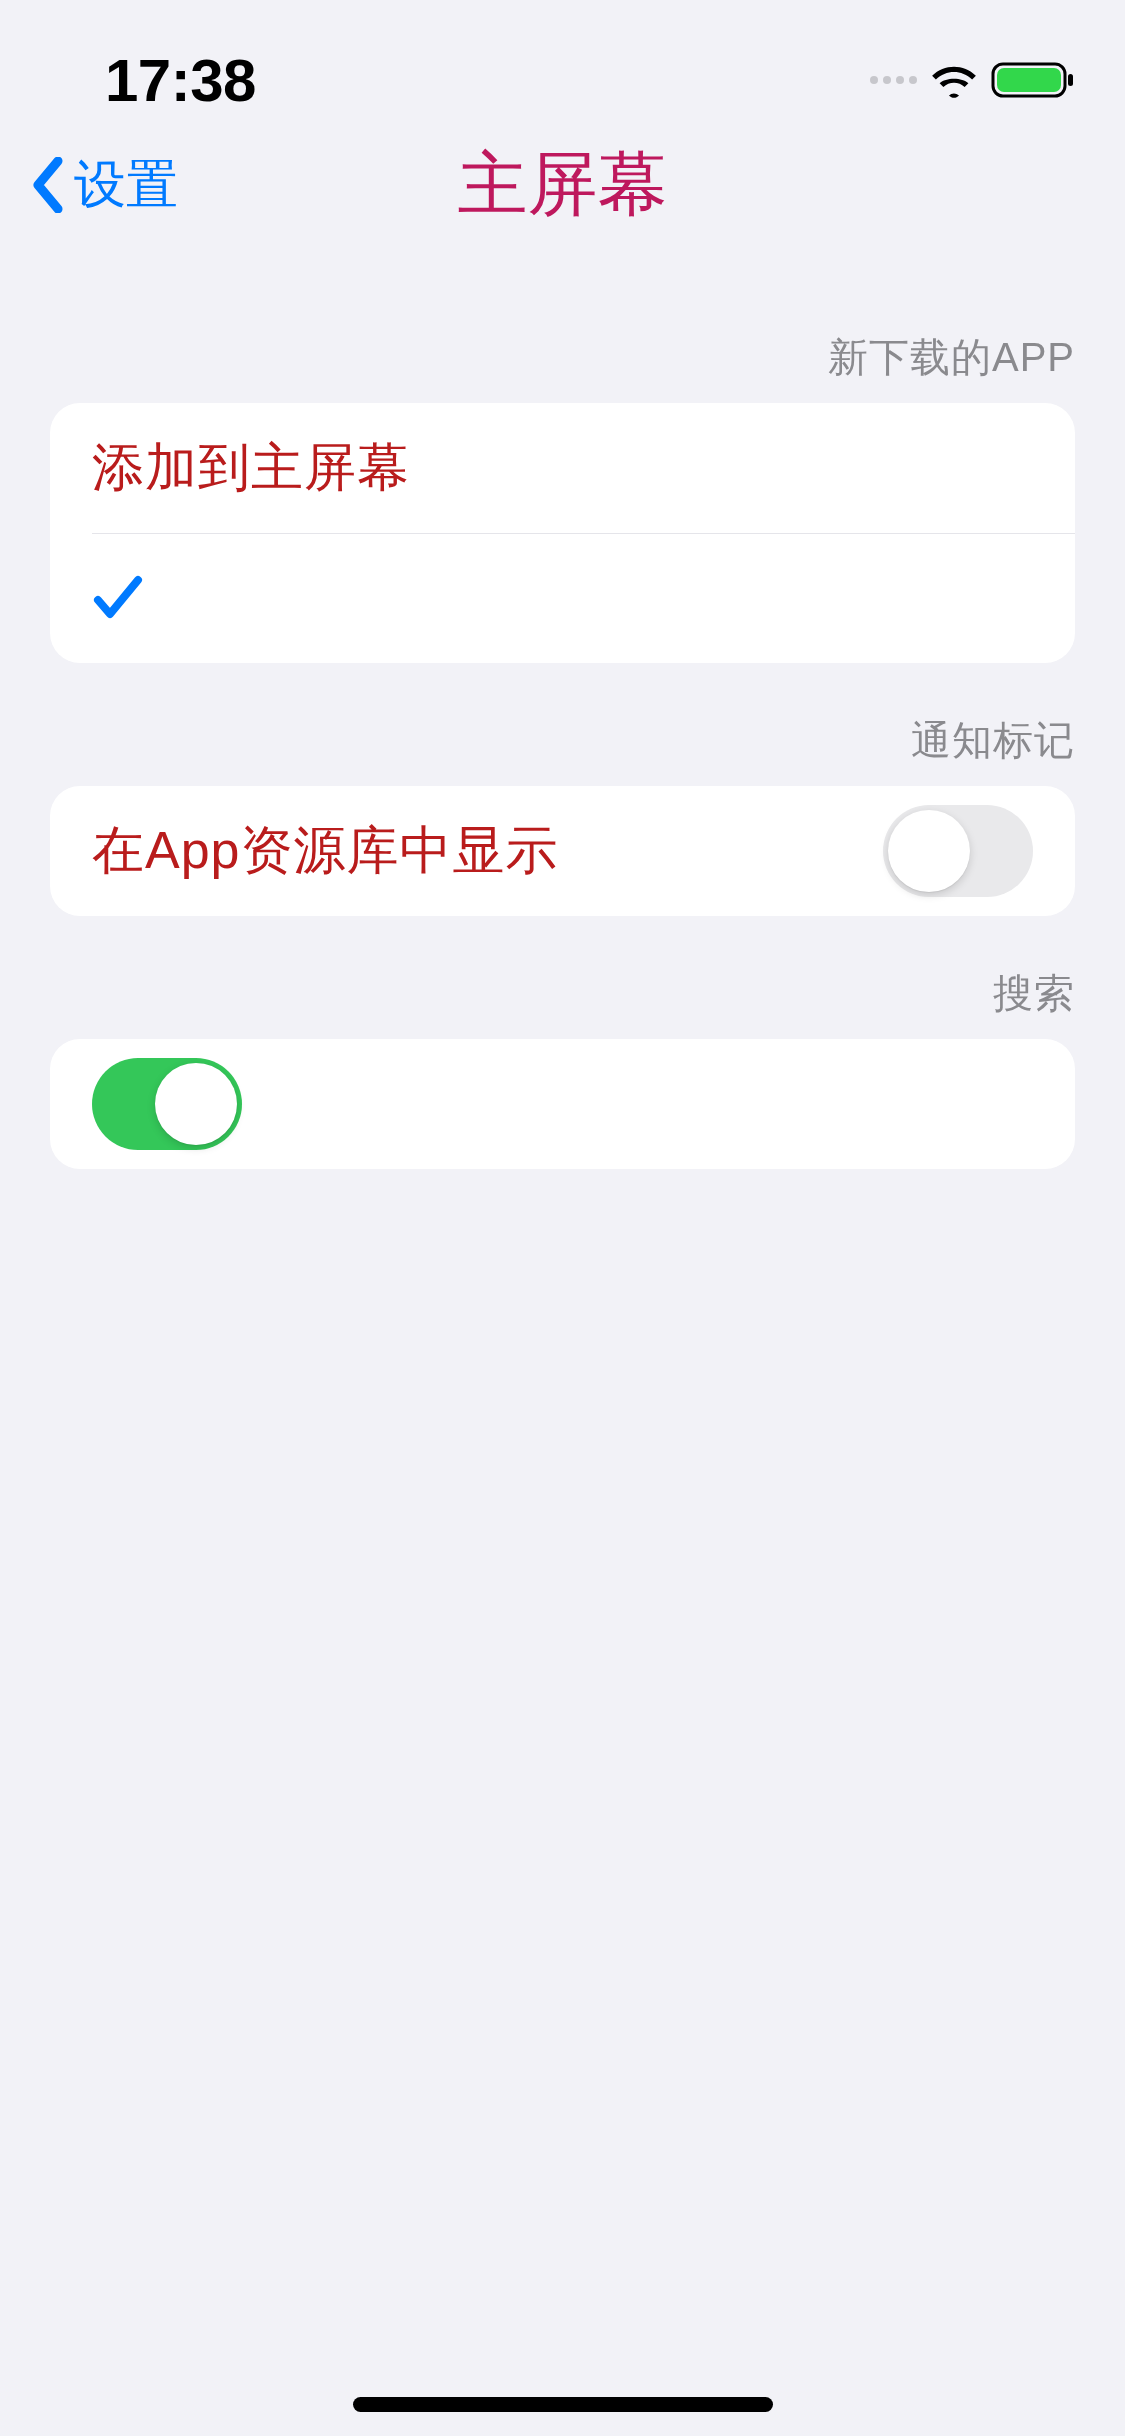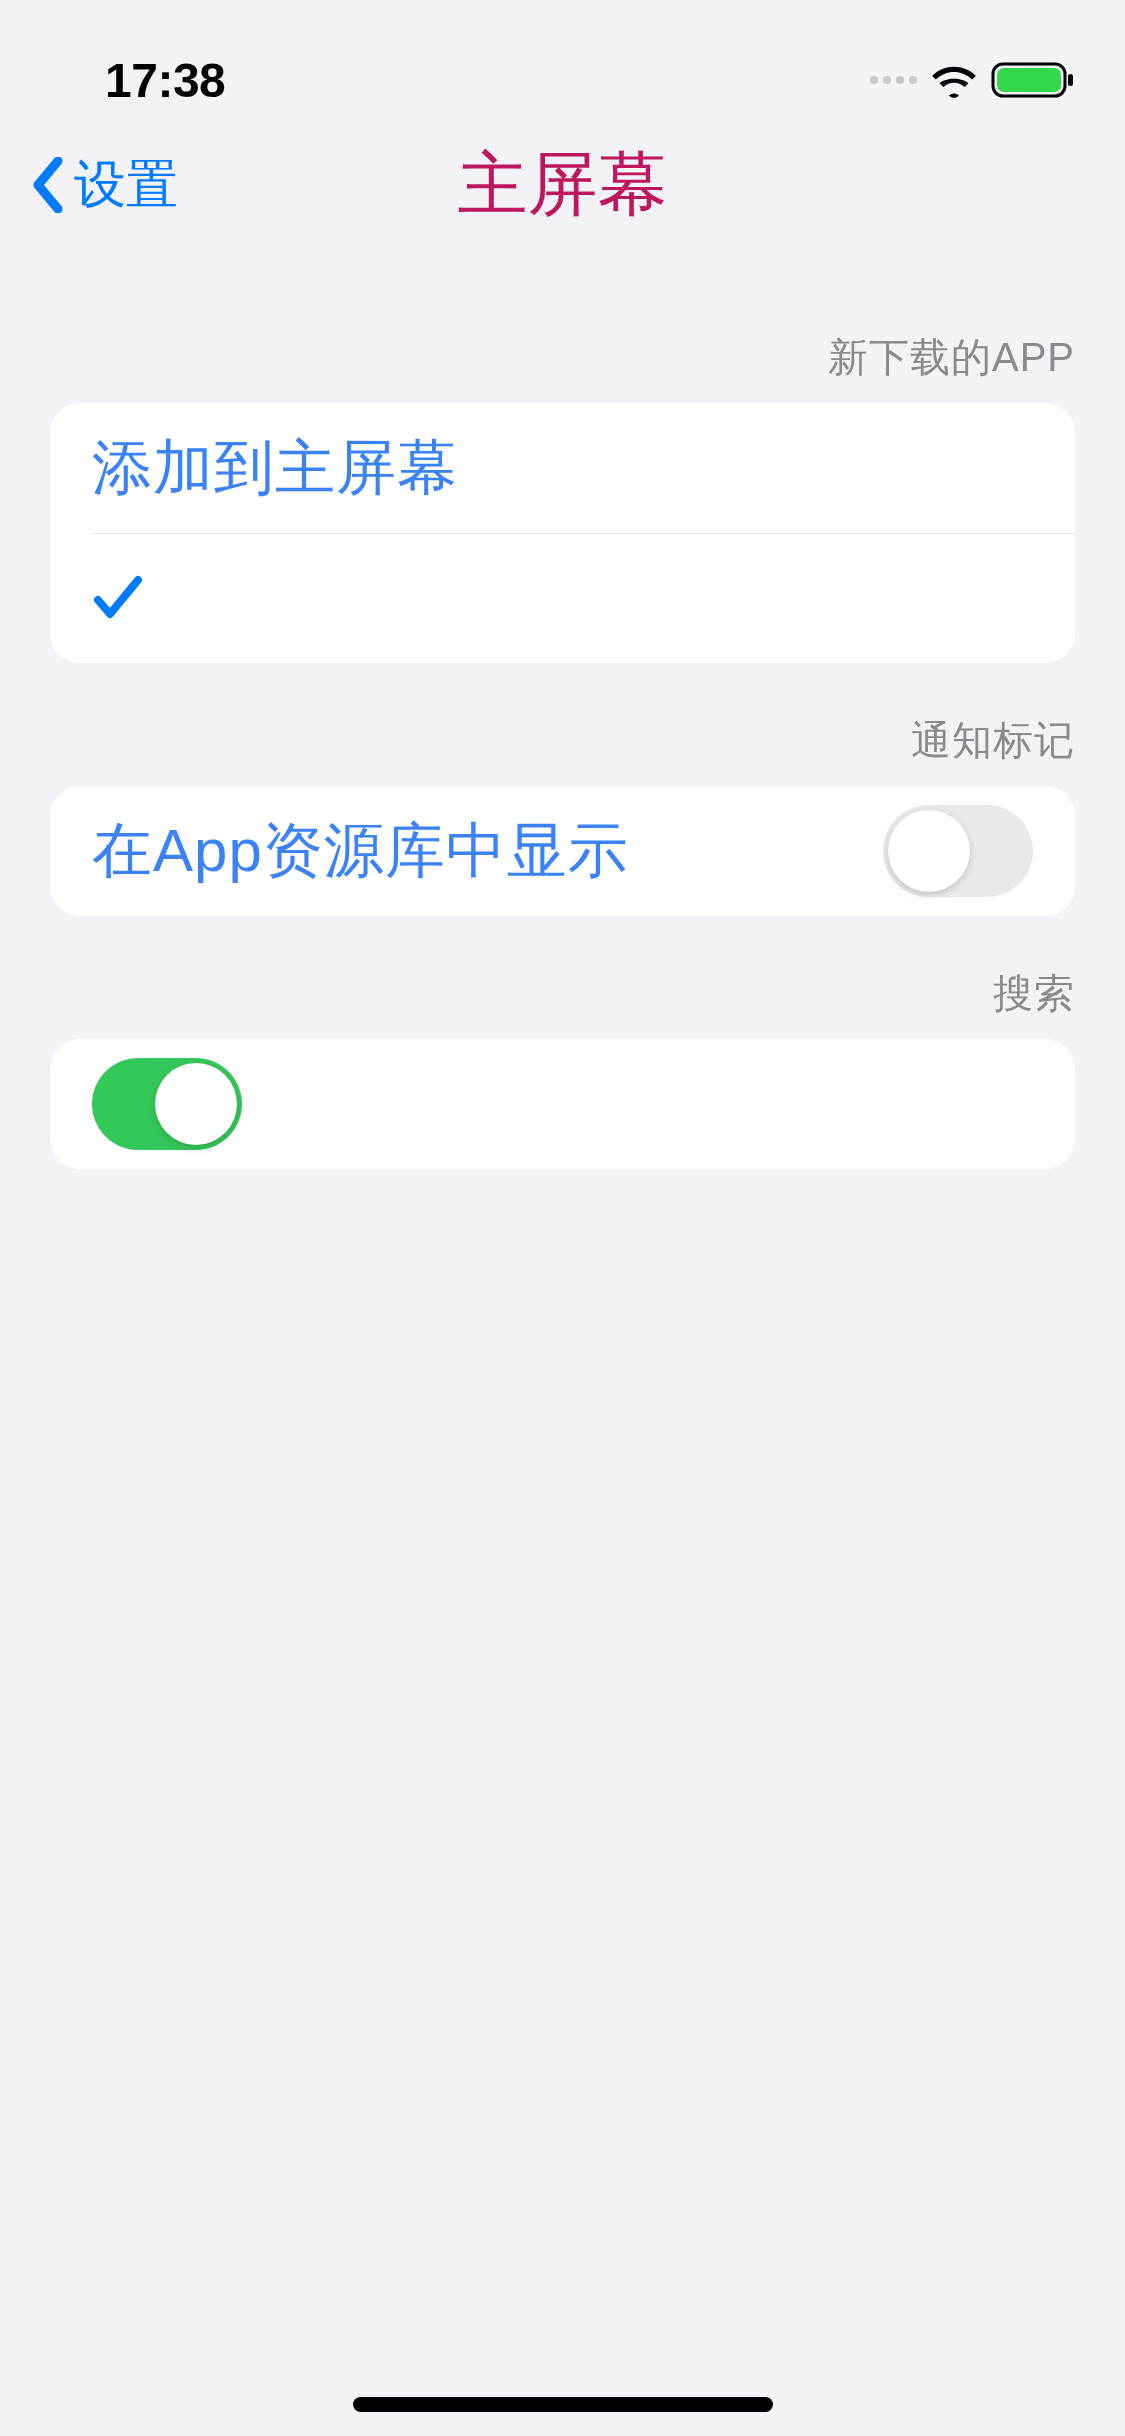--- a/index.html
+++ b/index.html
@@ -14,21 +14,21 @@
 
     
     .status-bar {
       display: flex;
       justify-content: space-between;
       align-items: center;
       padding: 40px 50px 0 105px;
       height: 120px;
     }
     .status-time {
-      font-size: 48px;
+      font-size: 60px;
       font-weight: 600;
       letter-spacing: -0.5px;
       color: #000;
     }
     .status-icons {
       display: flex;
       align-items: center;
       gap: 12px;
     }
     .dots {
@@ -98,22 +98,22 @@
     .row + .row::before {
       content: "";
       position: absolute;
       top: 0;
       left: 42px;
       right: 0;
       height: 1px;
       background: #e5e5ea;
     }
     .row-label {
-      font-size: 60px;
-      color: #3b82f6;
+      font-size: 52px;
+      color: #b91c1c;
       letter-spacing: 1px;
     }
     .check-icon svg { display: block; }
 
     
     .toggle {
       width: 150px;
       height: 92px;
       border-radius: 46px;
       position: relative;

